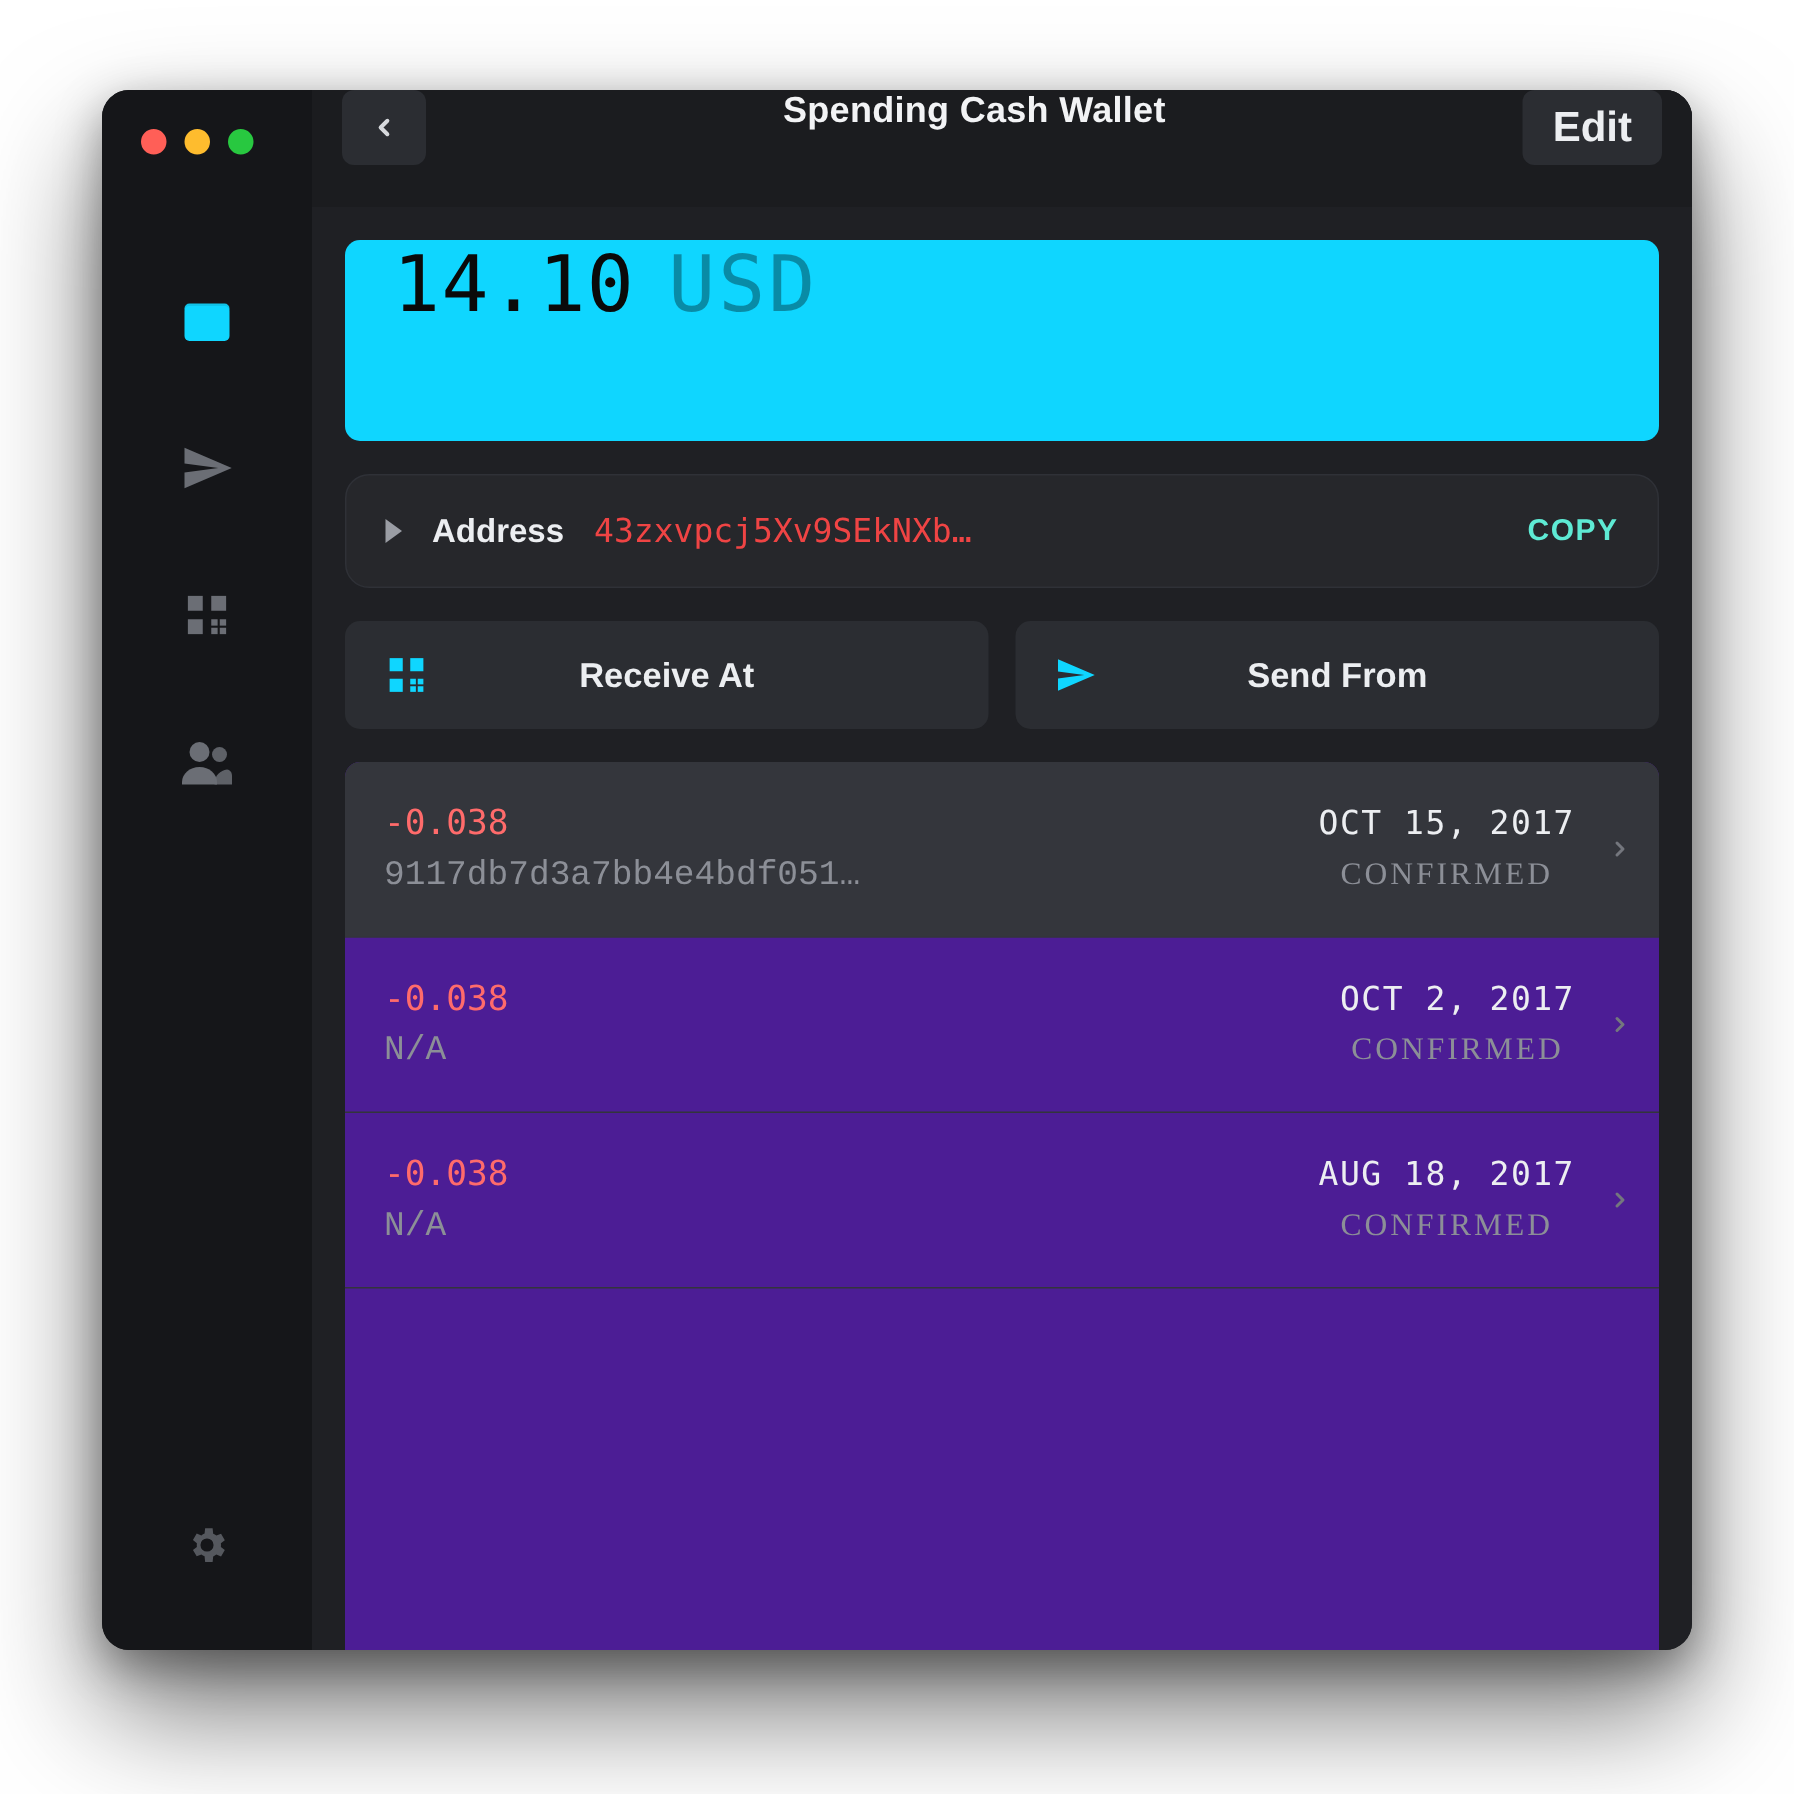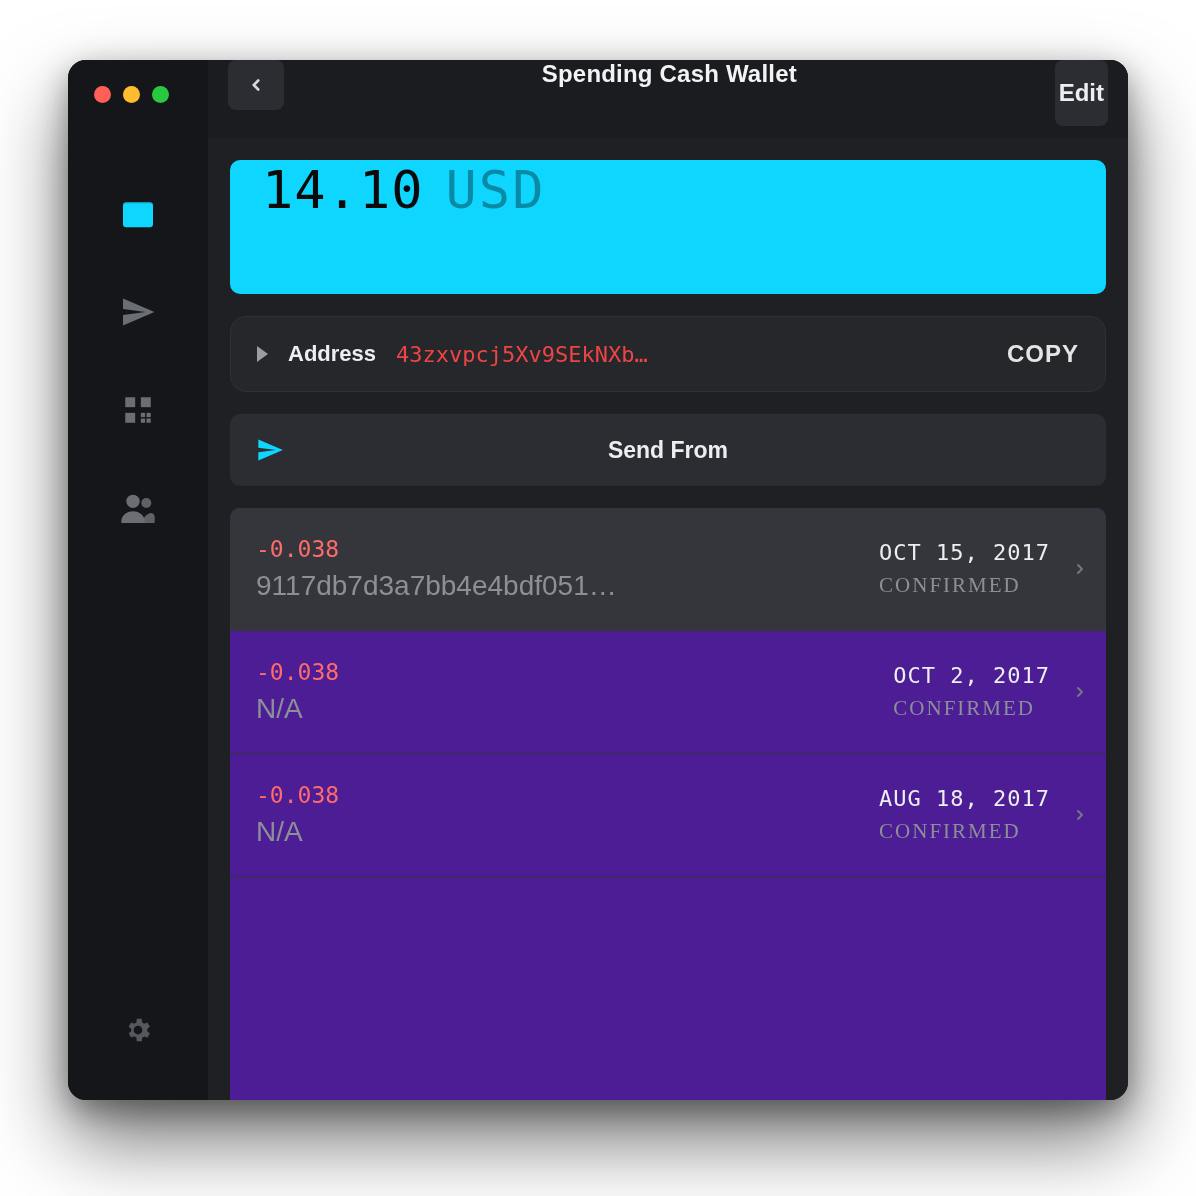--- a/index.html
+++ b/index.html
@@ -97,27 +97,27 @@
   }
   .title {
     flex:1;
     text-align:center;
     color:#f2f3f5;
     font-size: 24px;
     font-weight: 700;
     letter-spacing: 0.2px;
   }
   .edit-btn {
-    height: 66px;
-    padding: 0 4px;
+    height: 50px;
+    padding: 0 20px;
     background: #2b2d32;
     border-radius: 8px;
     display:flex; align-items:center; justify-content:center;
     color:#eceef1;
-    font-size: 24px;
+    font-size: 28px;
     font-weight: 700;
     cursor:pointer;
   }
 
   .content {
     flex:1;
     padding: 22px 22px 0 22px;
     display:flex;
     flex-direction:column;
     gap: 22px;
@@ -172,22 +172,22 @@
   .addr-value {
     color: #ef4444;
     font-family: ui-monospace, SFMono-Regular, Menlo, Consolas, monospace;
     font-size: 22px;
     flex:1;
     white-space: nowrap;
     overflow: hidden;
     text-overflow: ellipsis;
   }
   .copy-btn {
-    color: #e5e5e5;
-    font-size: 24px;
+    color: #5eead4;
+    font-size: 20px;
     font-weight: 800;
     letter-spacing: 1px;
     cursor:pointer;
   }
 
   .action-row {
     display:flex;
     gap: 18px;
   }
   .action-btn {
@@ -231,31 +231,31 @@
   }
   .tx-row.first { background: #34363c; }
   .tx-left { flex:1; min-width:0; display:flex; flex-direction:column; gap:8px; }
   .tx-amount {
     color: #ff6b6b;
     font-family: ui-monospace, SFMono-Regular, Menlo, Consolas, monospace;
     font-size: 23px;
   }
   .tx-hash {
     color: #8c8f97;
-    font-family: Liberation Sans, sans-serif;
-    font-size: 28px;
+    font-family: Liberation Mono, monospace;
+    font-size: 23px;
     white-space: nowrap;
     overflow:hidden;
     text-overflow: ellipsis;
     max-width: 420px;
   }
   .tx-right {
     display:flex;
     flex-direction:column;
-    align-items:flex-start;
+    align-items:center;
     gap:8px;
   }
   .tx-date {
     color:#eceef1;
     font-family: ui-monospace, SFMono-Regular, Menlo, Consolas, monospace;
     font-size: 22px;
     letter-spacing: 1px;
   }
   .tx-status {
     color:#8c8f97;
@@ -358,20 +358,34 @@
         <div class="address-card">
           <div class="tri"></div>
           <span class="addr-label">Address</span>
           <span class="addr-value">43zxvpcj5Xv9SEkNXb…</span>
           <span class="copy-btn">COPY</span>
         </div>
 
         <div class="action-row">
           <div class="action-btn">
             <span class="ico">
+              <svg width="30" height="30" viewBox="0 0 24 24" fill="currentColor">
+                <rect x="3" y="3" width="7" height="7"></rect>
+                <rect x="14" y="3" width="7" height="7"></rect>
+                <rect x="3" y="14" width="7" height="7"></rect>
+                <rect x="14" y="14" width="3" height="3"></rect>
+                <rect x="18" y="18" width="3" height="3"></rect>
+                <rect x="18" y="14" width="3" height="3"></rect>
+                <rect x="14" y="18" width="3" height="3"></rect>
+              </svg>
+            </span>
+            <span>Receive At</span>
+          </div>
+          <div class="action-btn">
+            <span class="ico">
               <svg width="28" height="28" viewBox="0 0 24 24" fill="currentColor">
                 <path d="M2 21l21-9L2 3v7l15 2-15 2v7z"></path>
               </svg>
             </span>
             <span>Send From</span>
           </div>
         </div>
 
         <div class="tx-list">
 

